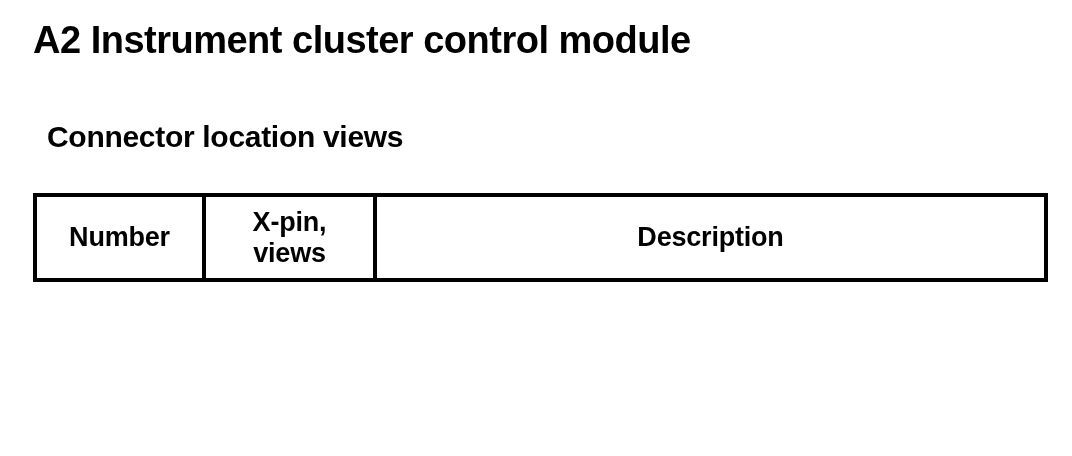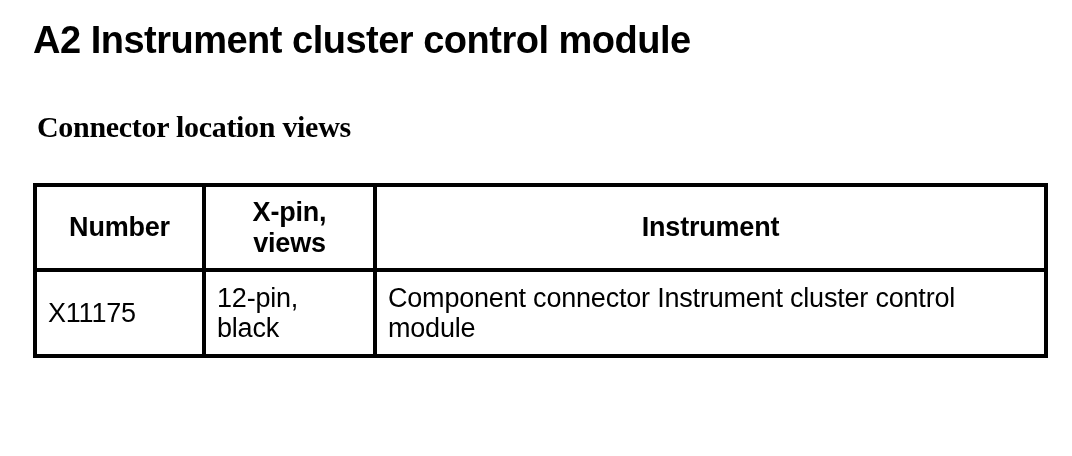--- a/index.html
+++ b/index.html
@@ -23,28 +23,27 @@
   .doc-title {
     margin: 0;
     padding-top: 21px;
     font-size: 38px;
     line-height: 1;
     font-weight: bold;
     letter-spacing: -0.5px;
     white-space: nowrap;
   }
   .doc-subtitle {
-    margin: 4px;
+    margin: 14px;
     padding-top: 49px;
     font-size: 30px;
     line-height: 1;
     font-weight: bold;
     letter-spacing: -0.3px;
     white-space: nowrap;
-    font-family: Liberation Serif, serif;
   }
   table.connector-table {
     margin-top: 41px;
     border-collapse: collapse;
     table-layout: fixed;
     width: 1011px;
     border: 4px solid #14532d;
   }
   .connector-table th,
   .connector-table td {
@@ -89,27 +88,21 @@
       <colgroup>
         <col class="col-number">
         <col class="col-pin">
         <col class="col-desc">
       </colgroup>
       <thead>
         <tr class="header-row">
           <th>Number</th>
           <th>X-pin,
 views</th>
-          <th>Instrument</th>
+          <th>Description</th>
         </tr>
       </thead>
       <tbody>
-        <tr class="body-row-1">
-          <td>X11175</td>
-          <td>12-pin,
-black</td>
-          <td>Component connector Instrument cluster control module</td>
-        </tr>
       </tbody>
     </table>
 
   </div>
 </div>
 
 </body></html>

